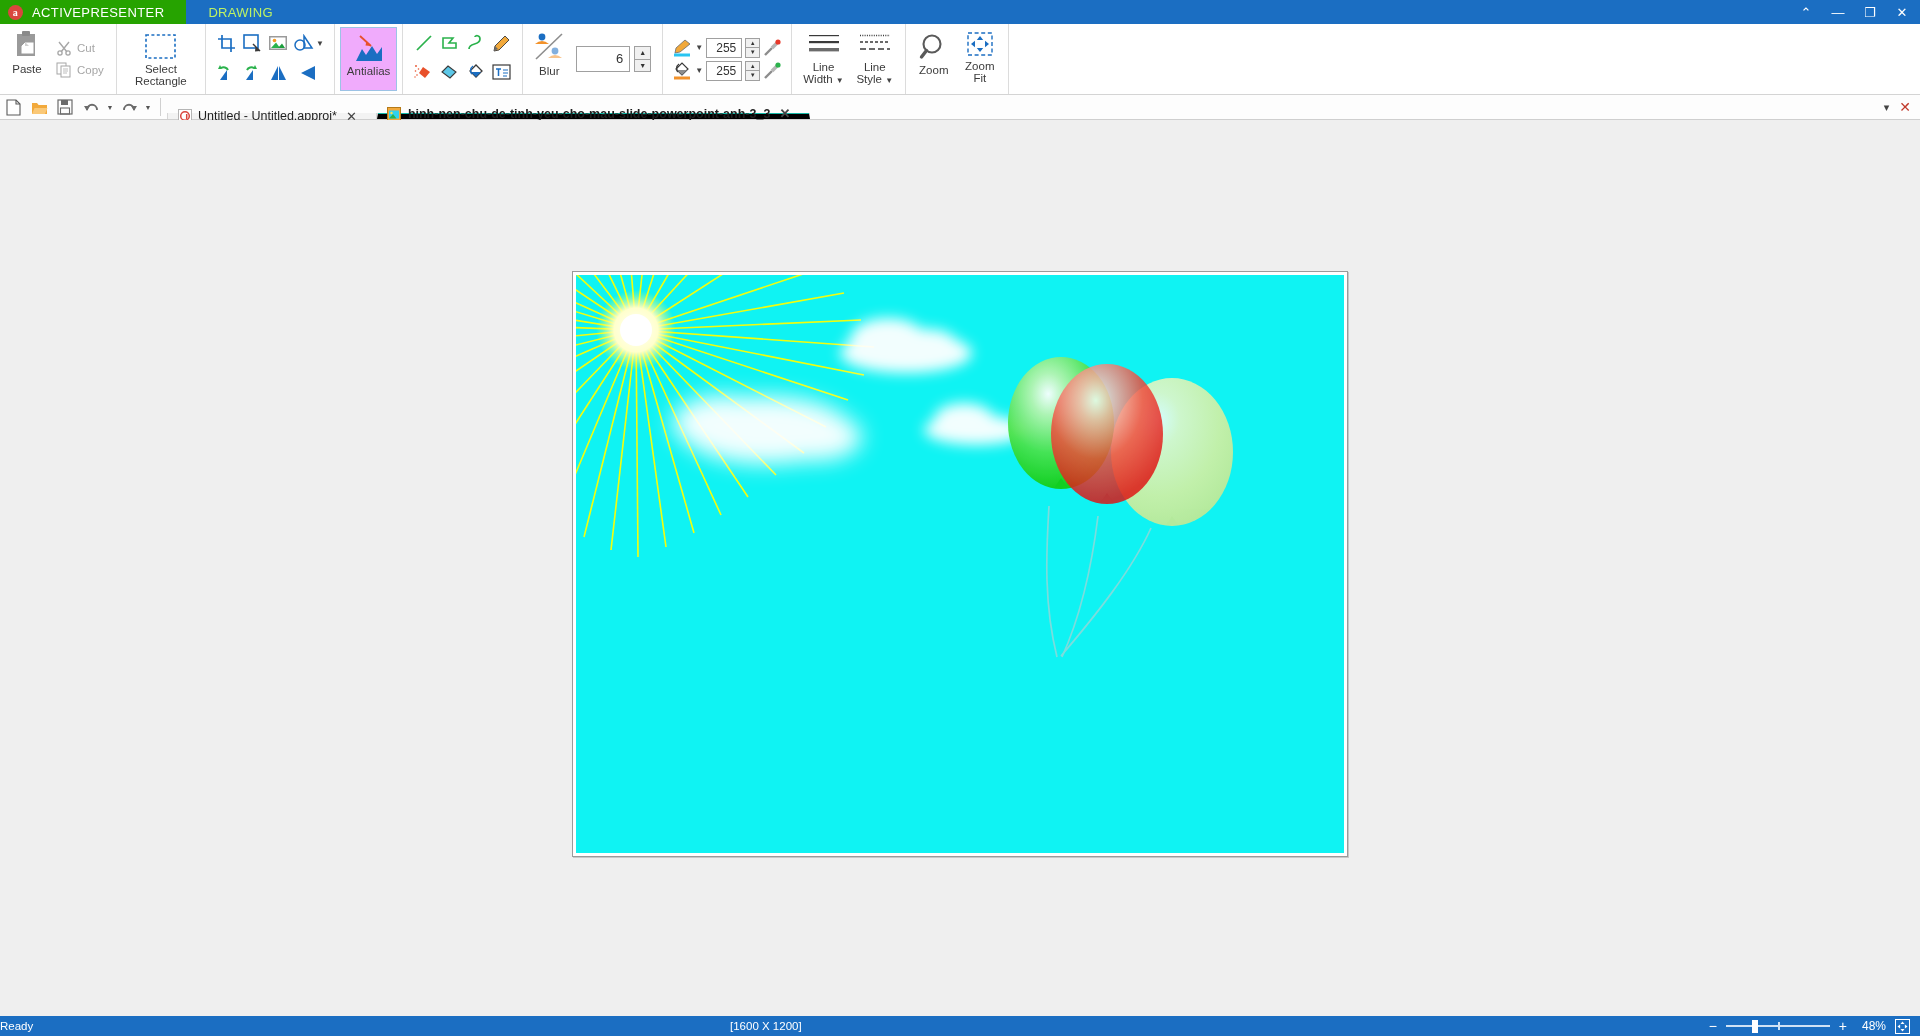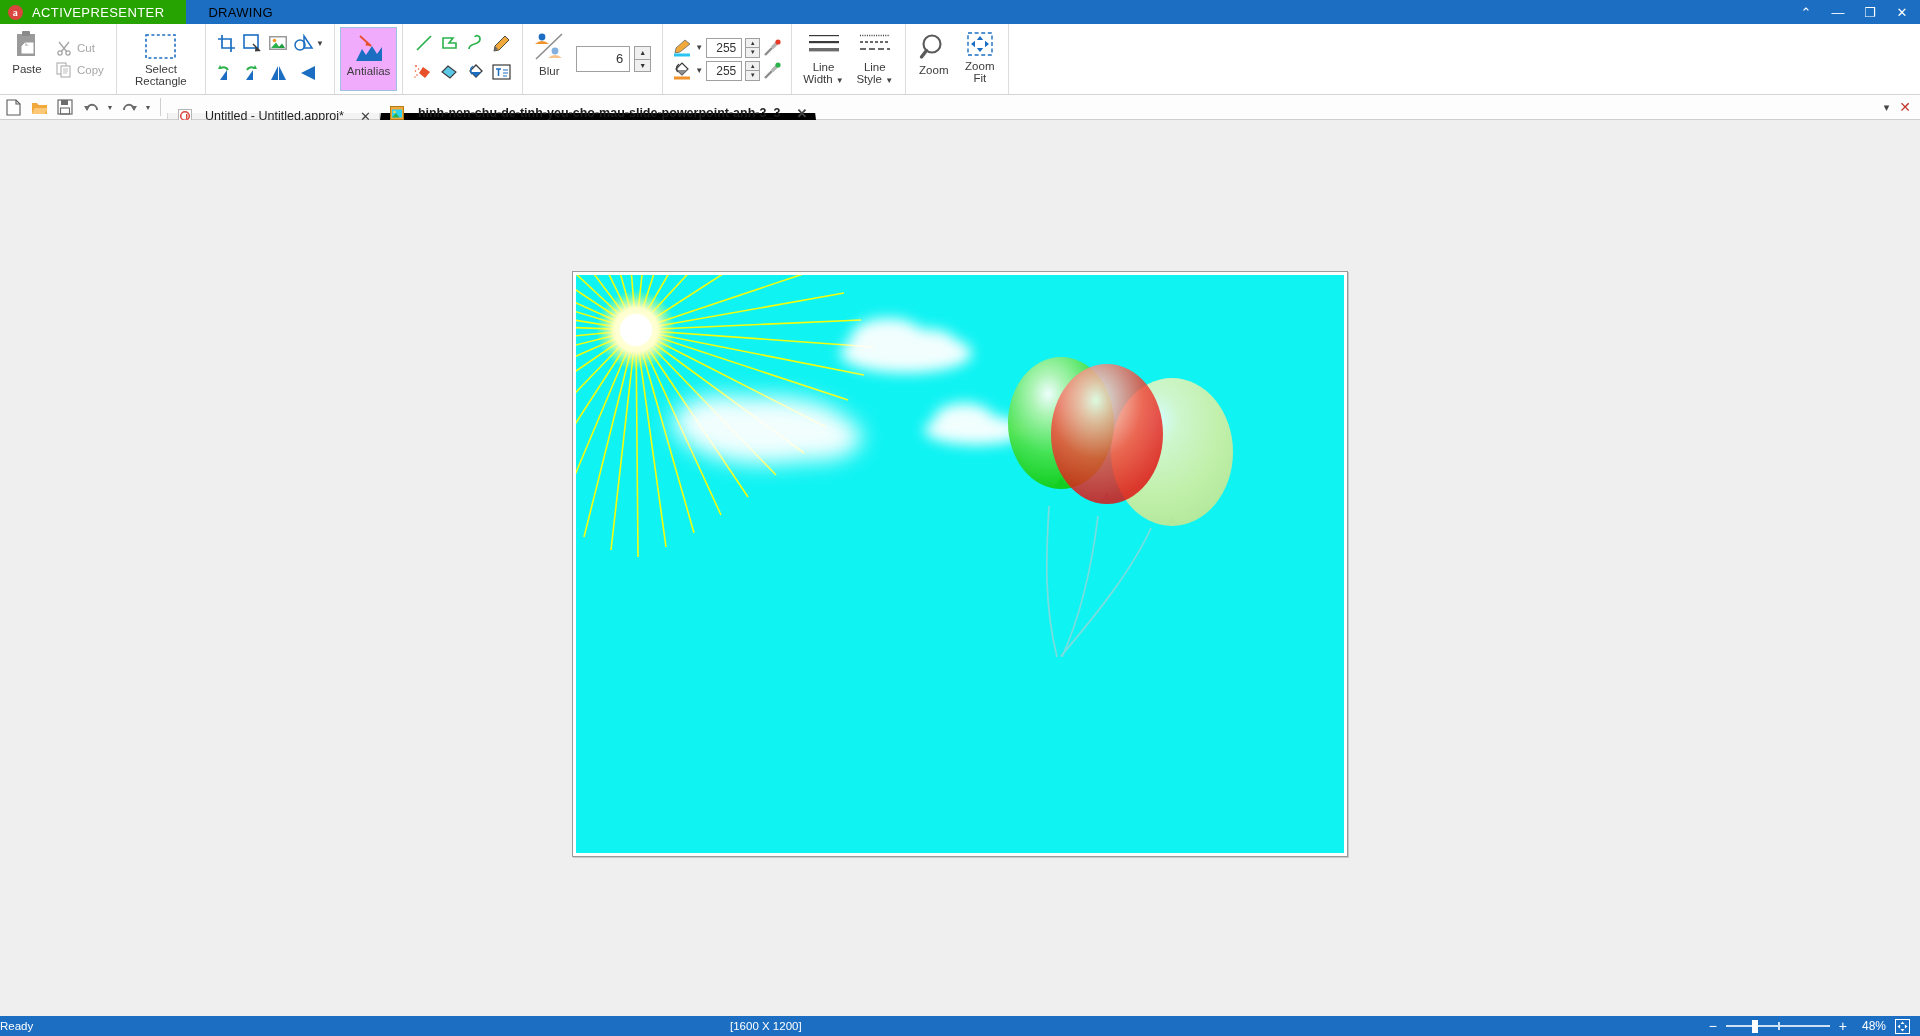--- a/index.html
+++ b/index.html
@@ -27,21 +27,21 @@
   }
   .app-logo {
     width: 15px; height: 15px; border-radius: 50%;
     background: #d9463e;
     display: inline-flex; align-items: center; justify-content: center;
     color: #ffffff; font-size: 10px; font-weight: bold;
     margin-right: 9px;
     font-family: "Liberation Serif", serif;
   }
   .tab-ribbon {
-    color: #000000;
+    color: #bef264;
     display: flex; align-items: center;
     padding: 0 22px;
     font-size: 13px;
     letter-spacing: .3px;
   }
   #winctl {
     margin-left: auto;
     display: flex; align-items: center;
     padding-right: 10px;
     gap: 16px;
@@ -143,29 +143,29 @@
     border-bottom: 1px solid #cfcfcf;
     display: flex; align-items: stretch;
   }
   .qbtn {
     width: 26px; display: flex; align-items: center; justify-content: center;
   }
   .qdd { width: 12px; display:flex; align-items:center; justify-content:center; font-size:7px; color:#555; }
   .qsep { width: 1px; background: #d0d0d0; margin: 3px 6px; }
 
   .dtab {
-    display: flex; align-items: center; gap: 13px;
-    padding: 0 8px 0 9px;
+    display: flex; align-items: center; gap: 6px;
+    padding: 0 19px 0 9px;
     font-size: 12.5px; color: #1f1f1f;
     border-left: 1px solid #d6d6d6;
     border-right: 1px solid #d6d6d6;
     background: #f3f3f3;
     margin: 18px 0 0 0;
   }
-  .dtab.active { background: #f0abfc; font-weight: bold; border-bottom: 7px solid #000000; }
+  .dtab.active { background: #14b8a6; font-weight: bold; border-bottom: 5px solid #000000; }
   .dtab .x { font-size: 13px; color: #444; margin-left: 3px; }
   .dtab .ico { width: 15px; height: 15px; display:flex; align-items:center; justify-content:center; }
 
   #tabright {
     margin-left: auto; display: flex; align-items: center; gap: 10px; padding-right: 9px;
   }
   #tabright span { font-size: 11px; color: #444; }
   #tabright .cl { font-size: 14px; color: #c0392b; }
 
   

